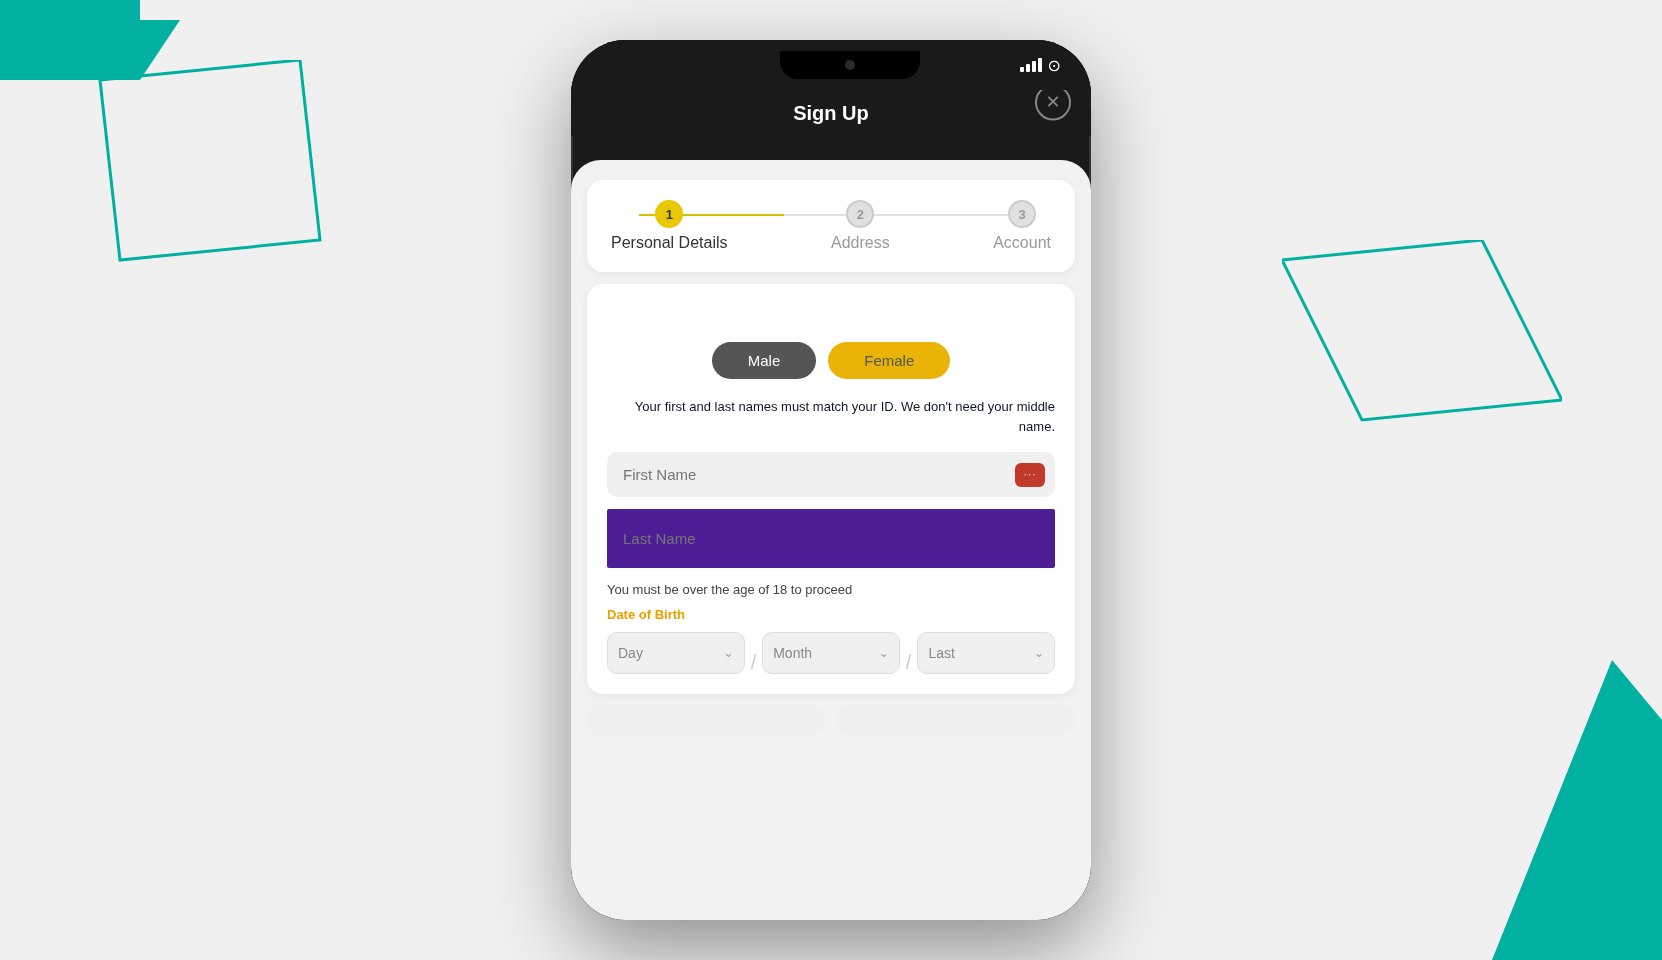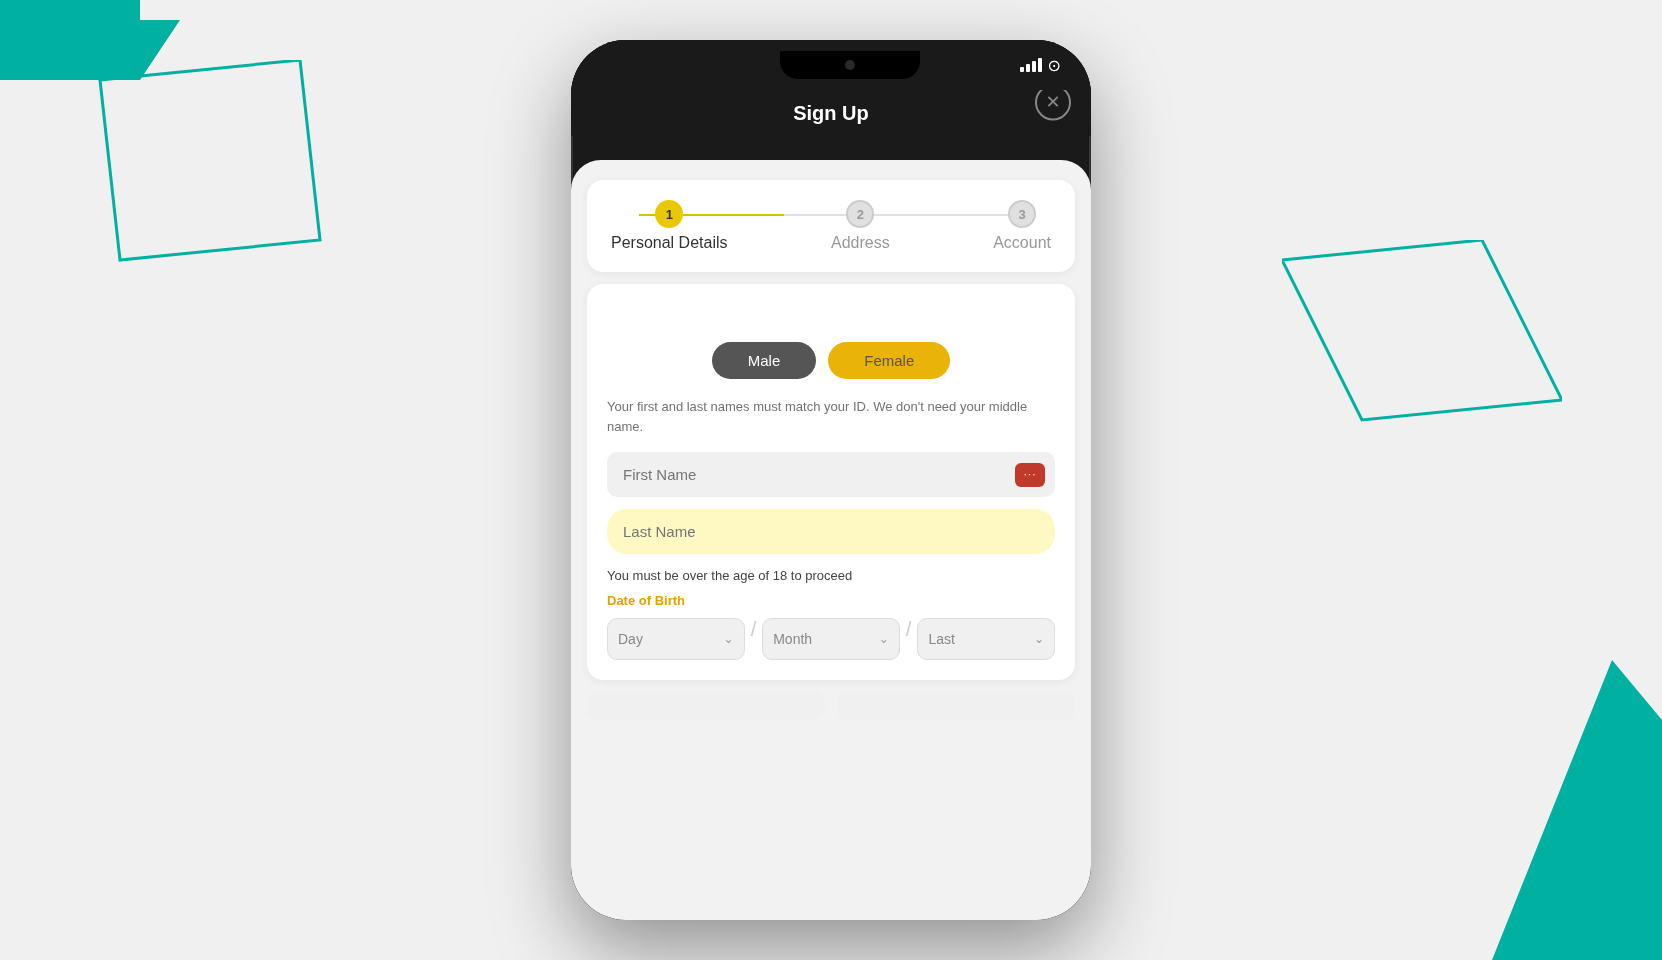--- a/index.html
+++ b/index.html
@@ -281,23 +281,24 @@
     }
 
     .gender-btn.unselected {
       background: #eab308;
       color: #555;
     }
 
     
     .info-text {
       font-size: 13px;
-      color: #737373;
+      color: #0f172a;
       line-height: 1.5;
       margin-bottom: 16px;
+      text-align: right;
     }
 
     .input-with-icon {
       position: relative;
       margin-bottom: 12px;
     }
 
     .input-with-icon input {
       width: 100%;
       background: #f0f0f0;
@@ -326,24 +327,24 @@
     }
 
     .input-icon-btn span {
       color: white;
       font-size: 10px;
       letter-spacing: 1px;
     }
 
     .plain-input {
       width: 100%;
-      background: #fef9c3;
+      background: #4c1d95;
       border: none;
-      border-radius: 20px;
-      padding: 14px 16px;
+      border-radius: 2px;
+      padding: 21px 16px;
       font-size: 15px;
       color: #888;
       outline: none;
     }
 
     
     .age-warning {
       font-size: 13px;
       color: #444;
       margin-bottom: 10px;
@@ -352,21 +353,21 @@
     
     .dob-label {
       font-size: 13px;
       color: #e8a000;
       font-weight: 600;
       margin-bottom: 10px;
     }
 
     .dob-row {
       display: flex;
-      align-items: flex-start;
+      align-items: flex-end;
       gap: 0;
     }
 
     .dob-select {
       flex: 1;
       background: #f0f0f0;
       border: 1px solid #ddd;
       border-radius: 10px;
       padding: 12px 10px;
       font-size: 14px;

